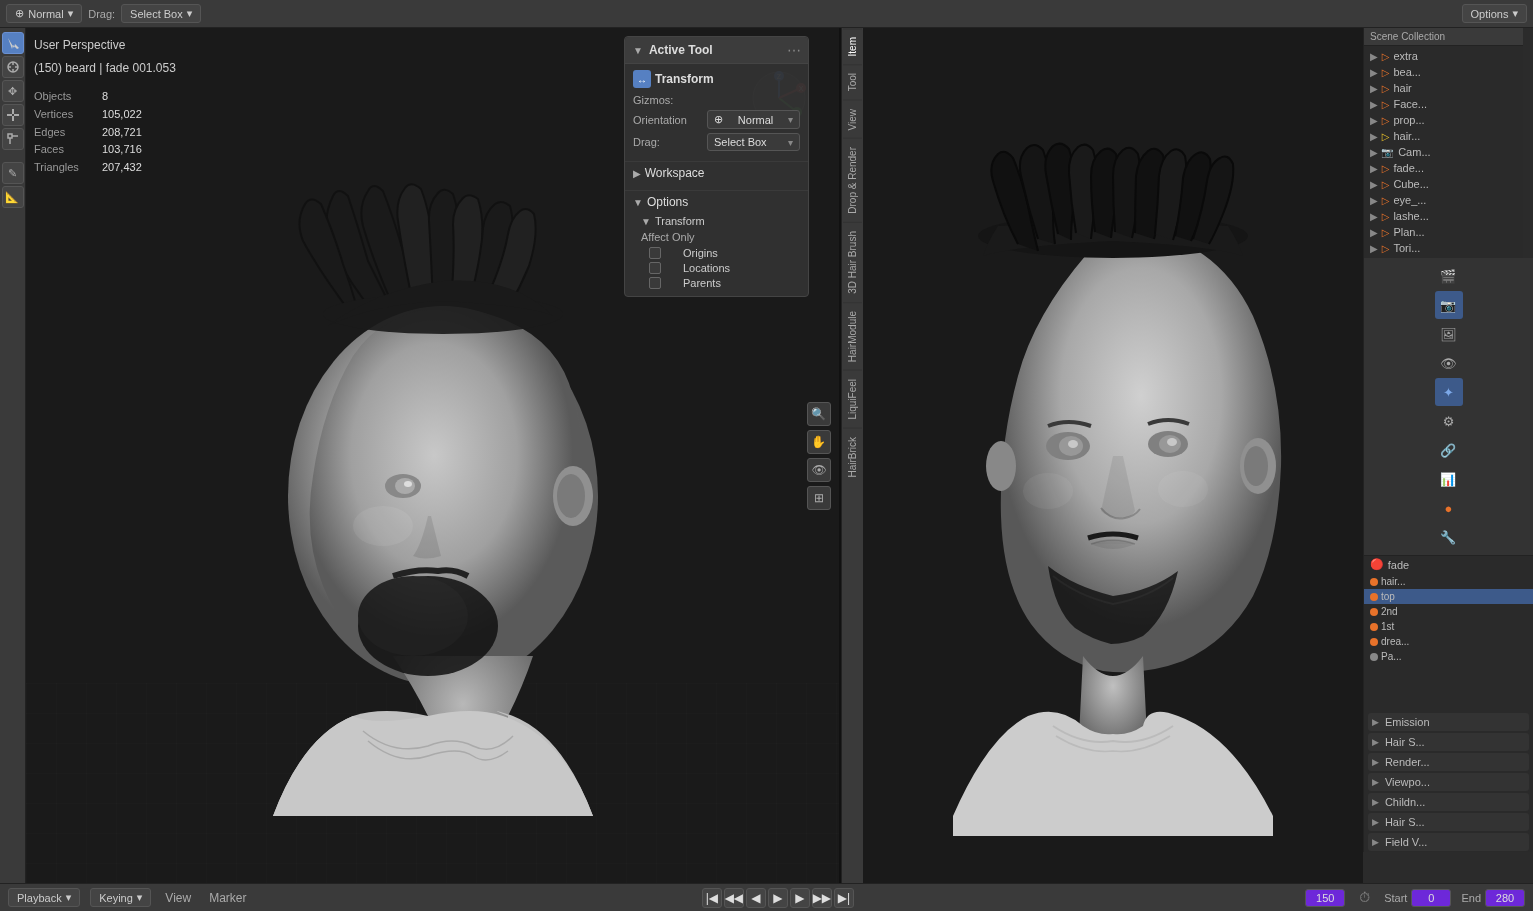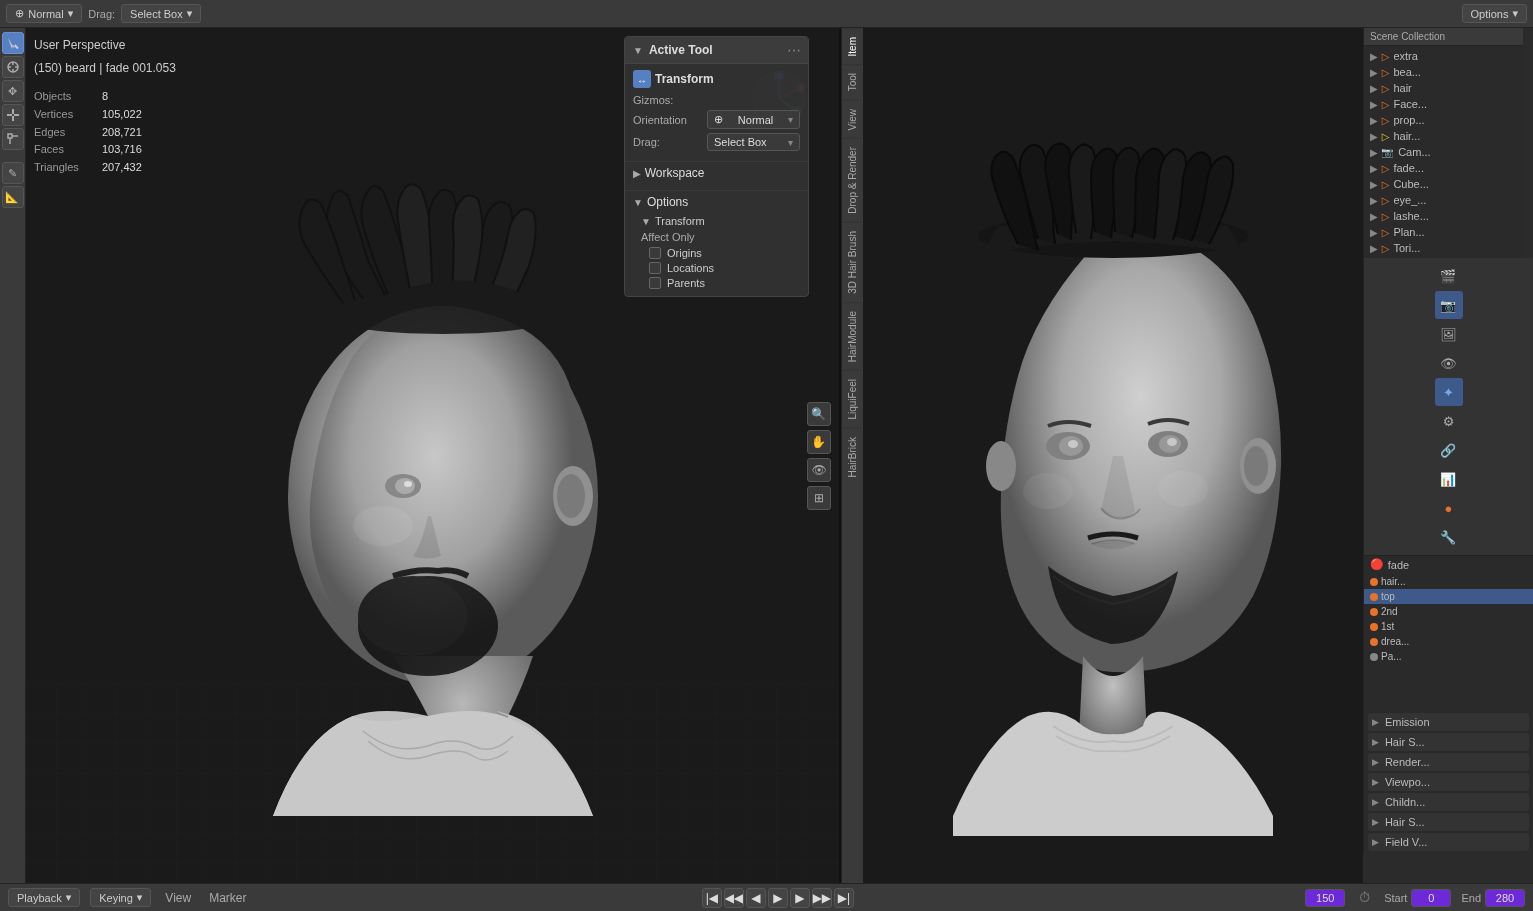--- a/index.html
+++ b/index.html
@@ -265,21 +265,21 @@
       cursor: pointer;
     }
 
     .options-section {
       padding: 4px 8px;
     }
 
     .checkbox-row {
       display: flex;
       align-items: flex-start;
-      gap: 6px;
+      gap: 22px;
       margin-bottom: 3px;
       padding-left: 16px;
     }
     .checkbox {
       width: 12px;
       height: 12px;
       border: 1px solid #666;
       background: #3a3a3a;
       border-radius: 2px;
     }

